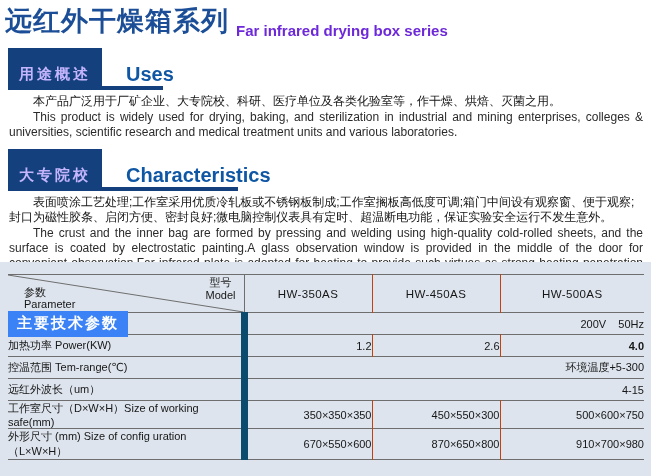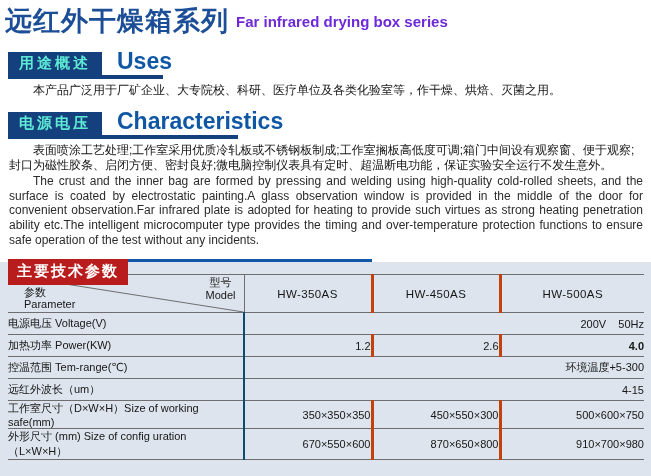--- a/index.html
+++ b/index.html
@@ -2,70 +2,70 @@
 <html><head>
 <meta charset="utf-8">
 <style>
   * { margin:0; padding:0; box-sizing:border-box; }
   html,body { width:651px; height:476px; }
   body {
     font-family:"Liberation Sans","DejaVu Sans",sans-serif;
     background:#ffffff; color:#1a1a1a; position:relative; overflow:hidden;
   }
   
-  .title-row { display:flex; align-items:center; padding:3px 0 0 5px; }
+  .title-row { display:flex; align-items:flex-end; padding:3px 0 0 5px; }
   .title-zh { color:#1b4e96; font-size:27px; font-weight:bold; letter-spacing:1px; }
   .title-en { color:#6d28d9; font-size:15px; font-weight:bold; margin-left:7px; }
 
   
   .sec-head { position:relative; margin-left:8px; display:flex; align-items:flex-end; }
   .head-box {
-    background:#14417e; color:#5eead4; font-weight:bold; font-size:15px;
-    letter-spacing:3px; padding:2px 11px 3px; display:inline-block; position:relative; z-index:2;
+    background:#14417e; color:#c4b5fd; font-weight:bold; font-size:15px;
+    letter-spacing:3px; padding:17px 11px 3px; display:inline-block; position:relative; z-index:2;
   }
-  .head-en { color:#0f57a4; font-weight:bold; font-size:23px; margin:0 0 0 15px; padding-bottom:1px; }
+  .head-en { color:#0f57a4; font-weight:bold; font-size:20px; margin:0 0 0 24px; padding-bottom:1px; }
   .head-rule { position:absolute; left:0; bottom:-3px; height:4px; background:#14417e; z-index:1; }
   .rule-uses { width:155px; }
   .rule-char { width:230px; }
 
   .sec-uses { margin-top:9px; }
   .sec-char { margin-top:10px; }
 
   
   .para { margin:7px 8px 0 9px; }
   .p-zh { font-size:12px; line-height:1.25; text-indent:2em; color:#141414; }
   .p-en { font-size:12px; line-height:1.22; text-indent:2em; text-align:justify; color:#2b2b2b; margin-top:1px; }
 
   
   .params-head { display:flex; align-items:stretch; margin:12px 0 0 8px; }
   .params-box {
-    background:#b91c1c; color:#fff; font-weight:bold; font-size:15px;
+    background:#3b82f6; color:#fff; font-weight:bold; font-size:15px;
     letter-spacing:2px; padding:3px 9px 4px; position:relative; z-index:2;
   }
   .params-bar {
     background:#1157a6; color:#fff; font-weight:bold; font-size:17px;
     padding:2px 16px 3px 10px; display:flex; align-items:center;
   }
 
   
   .bottom-panel { position:absolute; left:0; right:0; top:262px; bottom:0; background:#dde4ed;padding-left:48px; }
   table.params {
     position:absolute; left:8px; top:12px; width:636px;
     border-collapse:collapse; table-layout:fixed; font-size:11px; color:#161616;
   }
   table.params col.c0 { width:236px; }
   table.params col.c1 { width:128px; }
   table.params col.c2 { width:128px; }
   table.params col.c3 { width:144px; }
   table.params tr { border-bottom:1px solid #6e6e6e; }
   table.params tr.head { border-top:1px solid #6e6e6e; }
   table.params td { padding:0; }
-  td.label { padding:2px 4px 2px 12px; border-right:2px solid #0c4a6e; }
+  td.label { padding:2px 4px 2px 12px; border-right:7px solid #0c4a6e; }
   td.val { text-align:right; }
-  td.vdiv { border-right:3px solid #c2410c; }
+  td.vdiv { border-right:1px solid #c2410c; }
   tr.head { height:38px; }
   tr.row { height:22px; }
   td.model { text-align:center; font-size:11.5px; letter-spacing:.4px; }
   .pre { white-space:pre; }
   .b { font-weight:bold; }
 
   
   td.corner { position:relative; border-right:1px solid #6e6e6e; height:38px; }
   .corner-svg { position:absolute; left:0; top:0; width:100%; height:100%; }
   .corner-tr { position:absolute; top:1px; right:8px; text-align:center; line-height:1.15; font-size:11px; }
@@ -79,24 +79,25 @@
   <span class="title-en">Far infrared drying box series</span>
 </div>
 
 <div class="sec-head sec-uses">
   <span class="head-box">用途概述</span>
   <span class="head-en">Uses</span>
   <span class="head-rule rule-uses"></span>
 </div>
 <div class="para">
   <div class="p-zh">本产品广泛用于厂矿企业、大专院校、科研、医疗单位及各类化验室等，作干燥、烘焙、灭菌之用。</div>
+  <div class="p-en">This product is widely used for drying, baking, and sterilization in industrial and mining enterprises, colleges &amp; universities, scientific research and medical treatment units and various laboratories.</div>
 </div>
 
 <div class="sec-head sec-char">
-  <span class="head-box">电源电压</span>
+  <span class="head-box">大专院校</span>
   <span class="head-en">Characteristics</span>
   <span class="head-rule rule-char"></span>
 </div>
 <div class="para">
   <div class="p-zh">表面喷涂工艺处理;工作室采用优质冷轧板或不锈钢板制成;工作室搁板高低度可调;箱门中间设有观察窗、便于观察;封口为磁性胶条、启闭方便、密封良好;微电脑控制仪表具有定时、超温断电功能，保证实验安全运行不发生意外。</div>
   <div class="p-en">The crust and the inner bag are formed by pressing and welding using high-quality cold-rolled sheets, and the surface is coated by electrostatic painting.A glass observation window is provided in the middle of the door for convenient observation.Far infrared plate is adopted for heating to provide such virtues as strong heating penetration ability etc.The intelligent microcomputer type provides the timing and over-temperature protection functions to ensure safe operation of the test without any incidents.</div>
 </div>
 
 <div class="params-head">
   <span class="params-box">主要技术参数</span>

